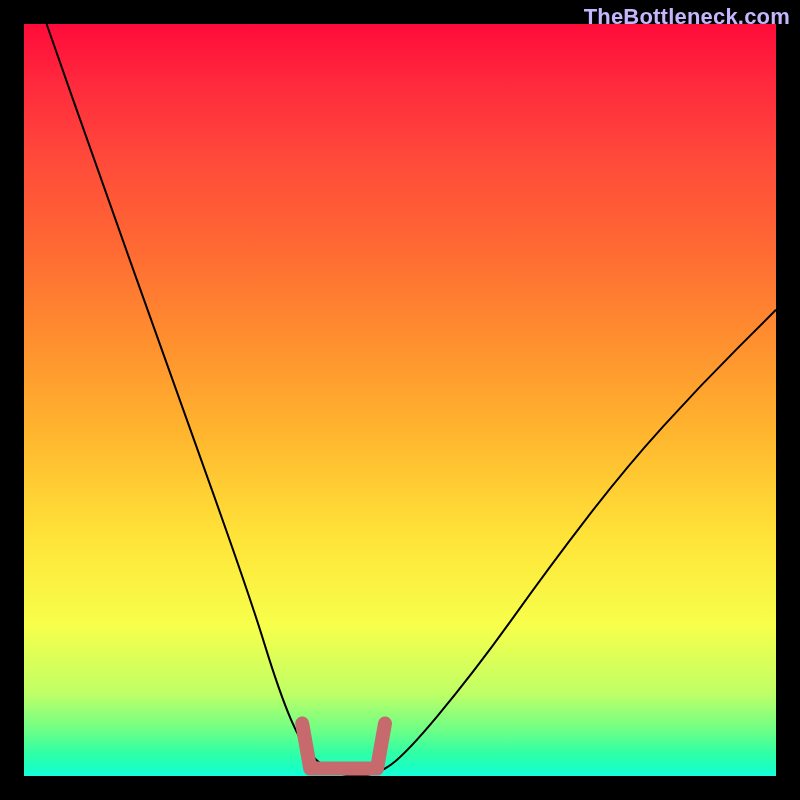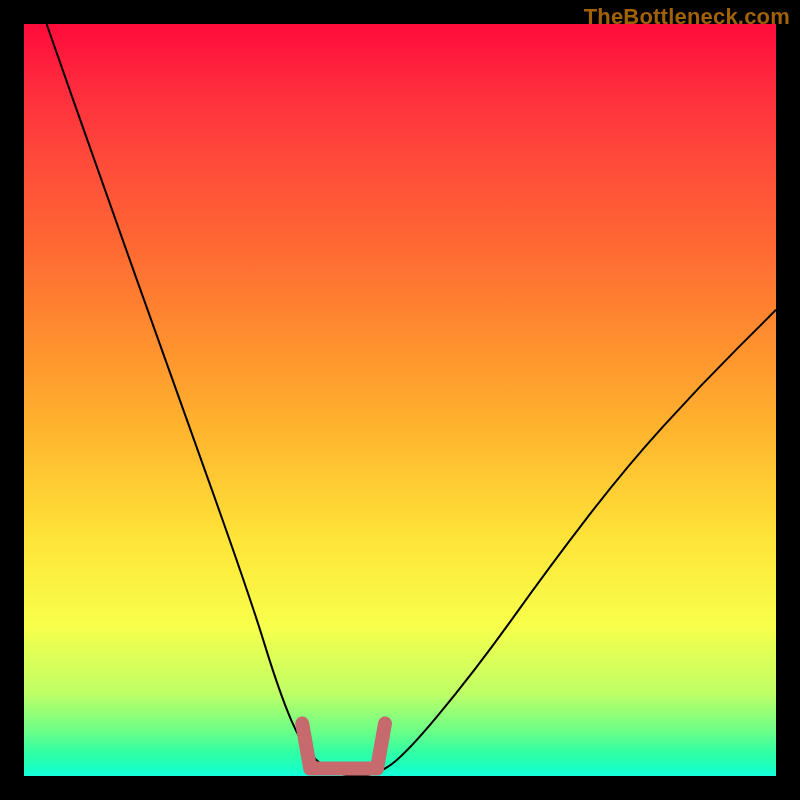--- a/index.html
+++ b/index.html
@@ -40,21 +40,21 @@
       #6cff87 94%,
       #2fffa6 97%,
       #1affc4 99%,
       #15ffdf 100%
     );
   }
   .watermark {
     position: absolute;
     top: 4px;
     right: 10px;
-    color: #a16207;
+    color: #c4b5fd;
     font-size: 22px;
     font-weight: 600;
     letter-spacing: 0.2px;
     user-select: none;
   }
   svg.curves {
     position: absolute;
     left: 0;
     top: 0;
     width: 752px;

